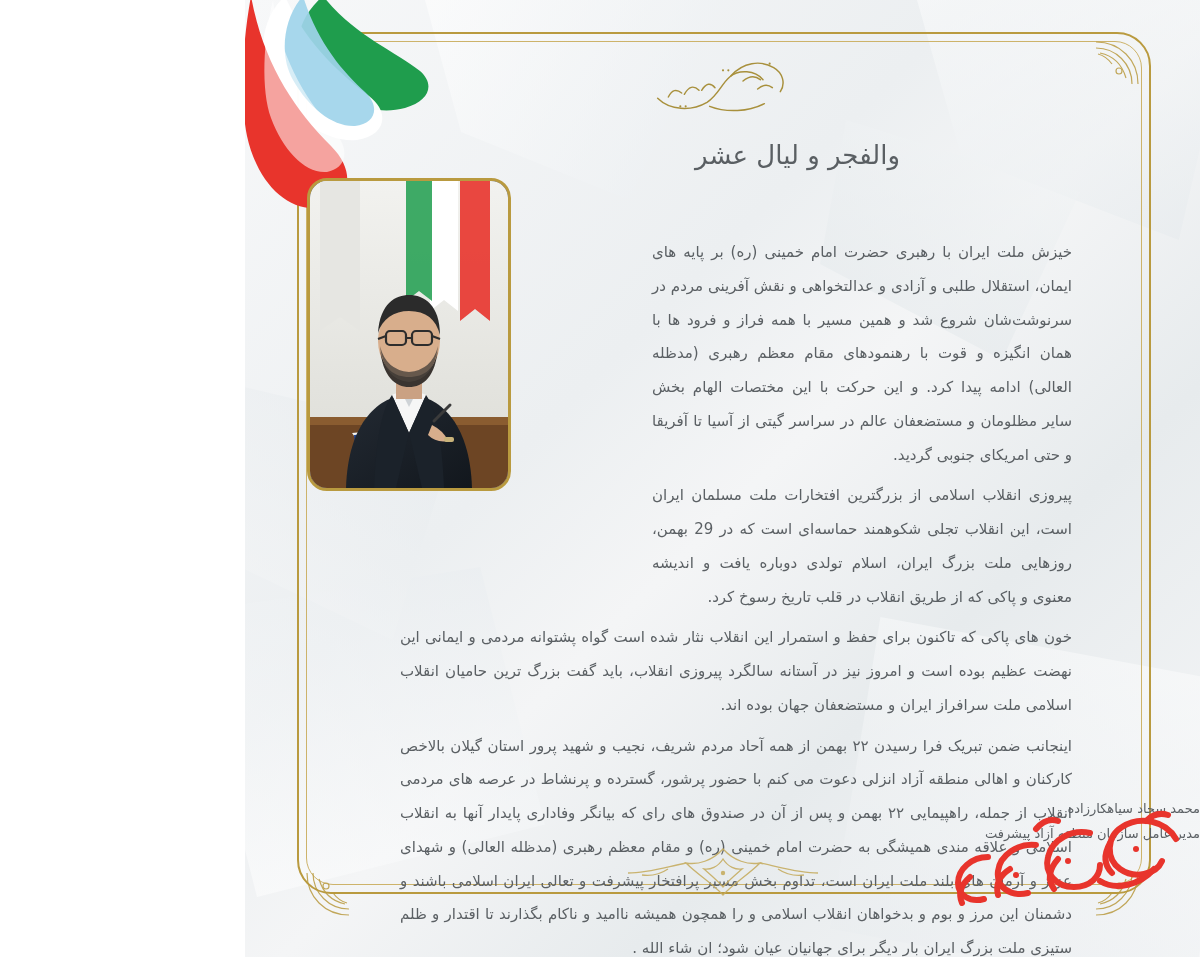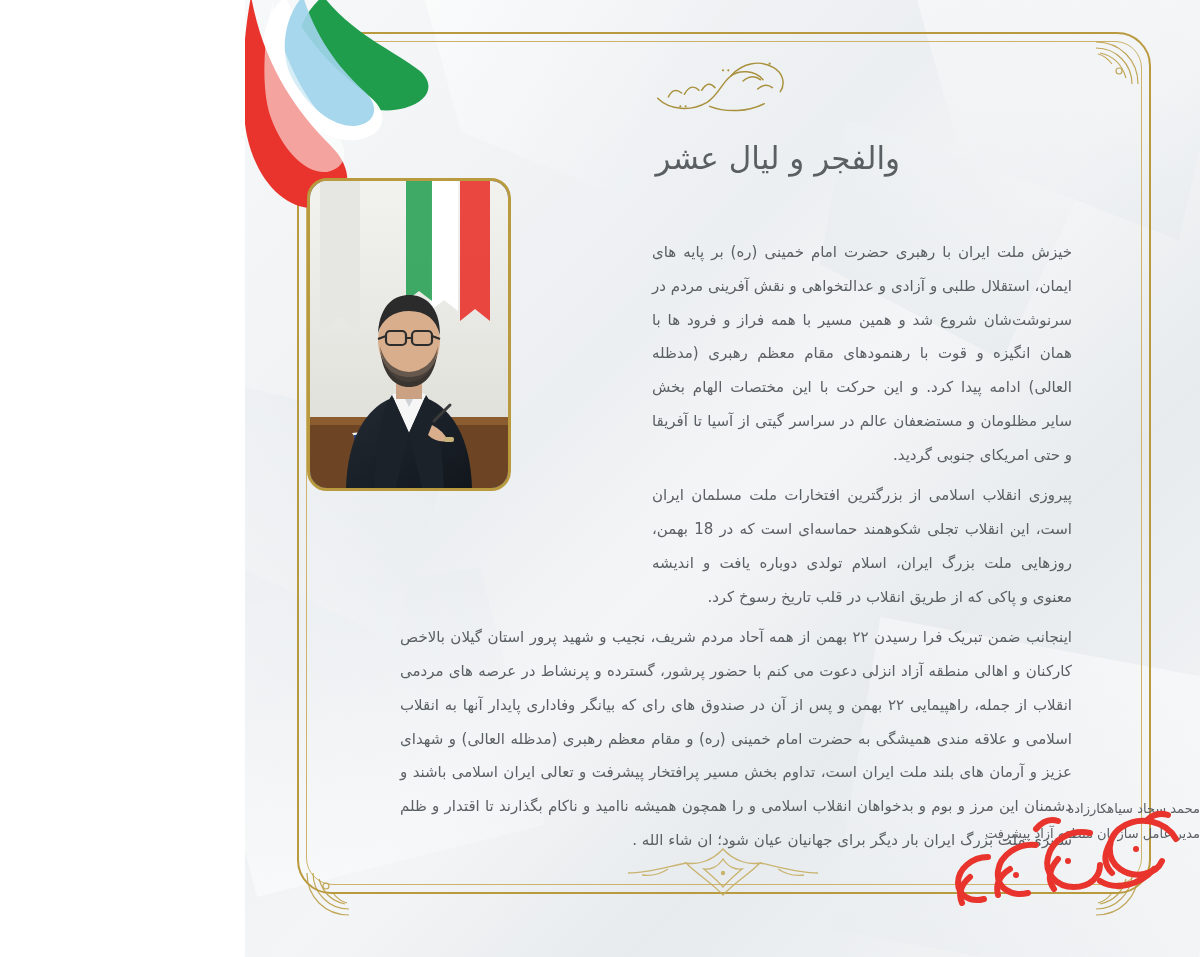--- a/index.html
+++ b/index.html
@@ -62,21 +62,21 @@
     position:absolute;left:0;right:0;top:48px;
     text-align:center;
   }
   #bismillah svg{width:160px;height:78px;}
 
   
   #headline{
     position:absolute;
     right:300px;top:140px;
     font-family:"DejaVu Sans","Liberation Sans",sans-serif;
-    font-size:31px;
+    font-size:26px;
     color:#5a5f63;
     letter-spacing:0;
     direction:rtl;
     white-space:nowrap;
     margin-left:32px;
   }
 
   
   #portrait{
     position:absolute;
@@ -276,21 +276,22 @@
 
       <path d="M122 244 q12 6 16 16 q-12 2 -20 -6 Z" fill="#d8ae8c"></path>
       <path d="M124 240 l16 -16" stroke="#3b3b3b" stroke-width="3" stroke-linecap="round"></path>
 
       <rect x="134" y="256" width="10" height="5" rx="2" fill="#c9b37a"></rect>
     </svg>
   </div>
 
   <div id="body-text">
     <p class="p-narrow">خیزش ملت ایران با رهبری حضرت امام خمینی (ره) بر پایه های ایمان، استقلال طلبی و آزادی و عدالتخواهی و نقش آفرینی مردم در سرنوشت‌شان شروع شد و همین مسیر با همه فراز و فرود ها با همان انگیزه و قوت با رهنمودهای مقام معظم رهبری (مدظله العالی) ادامه پیدا کرد. و این حرکت با این مختصات الهام بخش سایر مظلومان و مستضعفان عالم در سراسر گیتی از آسیا تا آفریقا و حتی امریکای جنوبی گردید.</p>
-    <p class="p-narrow">پیروزی انقلاب اسلامی از بزرگترین افتخارات ملت مسلمان ایران است، این انقلاب تجلی شکوهمند حماسه‌ای است که در 18 بهمن، روزهایی ملت بزرگ ایران، اسلام تولدی دوباره یافت و اندیشه معنوی و پاکی که از طریق انقلاب در قلب تاریخ رسوخ کرد.</p>
+    <p class="p-narrow">پیروزی انقلاب اسلامی از بزرگترین افتخارات ملت مسلمان ایران است، این انقلاب تجلی شکوهمند حماسه‌ای است که در 29 بهمن، روزهایی ملت بزرگ ایران، اسلام تولدی دوباره یافت و اندیشه معنوی و پاکی که از طریق انقلاب در قلب تاریخ رسوخ کرد.</p>
+    <p class="p-wide">خون های پاکی که تاکنون برای حفظ و استمرار این انقلاب نثار شده است گواه پشتوانه مردمی و ایمانی این نهضت عظیم بوده است و امروز نیز در آستانه سالگرد پیروزی انقلاب، باید گفت بزرگ ترین حامیان انقلاب اسلامی ملت سرافراز ایران و مستضعفان جهان بوده اند.</p>
     <p class="p-wide">اینجانب ضمن تبریک فرا رسیدن ۲۲ بهمن از همه آحاد مردم شریف، نجیب و شهید پرور استان گیلان بالاخص کارکنان و اهالی منطقه آزاد انزلی دعوت می کنم با حضور پرشور، گسترده و پرنشاط در عرصه های مردمی انقلاب از جمله، راهپیمایی ۲۲ بهمن و پس از آن در صندوق های رای که بیانگر وفاداری پایدار آنها به انقلاب اسلامی و علاقه مندی همیشگی به حضرت امام خمینی (ره) و مقام معظم رهبری (مدظله العالی) و شهدای عزیز و آرمان های بلند ملت ایران است، تداوم بخش مسیر پرافتخار پیشرفت و تعالی ایران اسلامی باشند و دشمنان این مرز و بوم و بدخواهان انقلاب اسلامی و را همچون همیشه ناامید و ناکام بگذارند تا اقتدار و ظلم ستیزی ملت بزرگ ایران بار دیگر برای جهانیان عیان شود؛ ان شاء الله .</p>
   </div>
 
   <div id="signature">
     <div>محمد سجاد سیاهکارزاده</div>
     <div>مدیر عامل سازمان منطقه آزاد پیشرفت</div>
   </div>
 
   <div id="bottom-orn">
     <svg viewBox="0 0 230 58">

